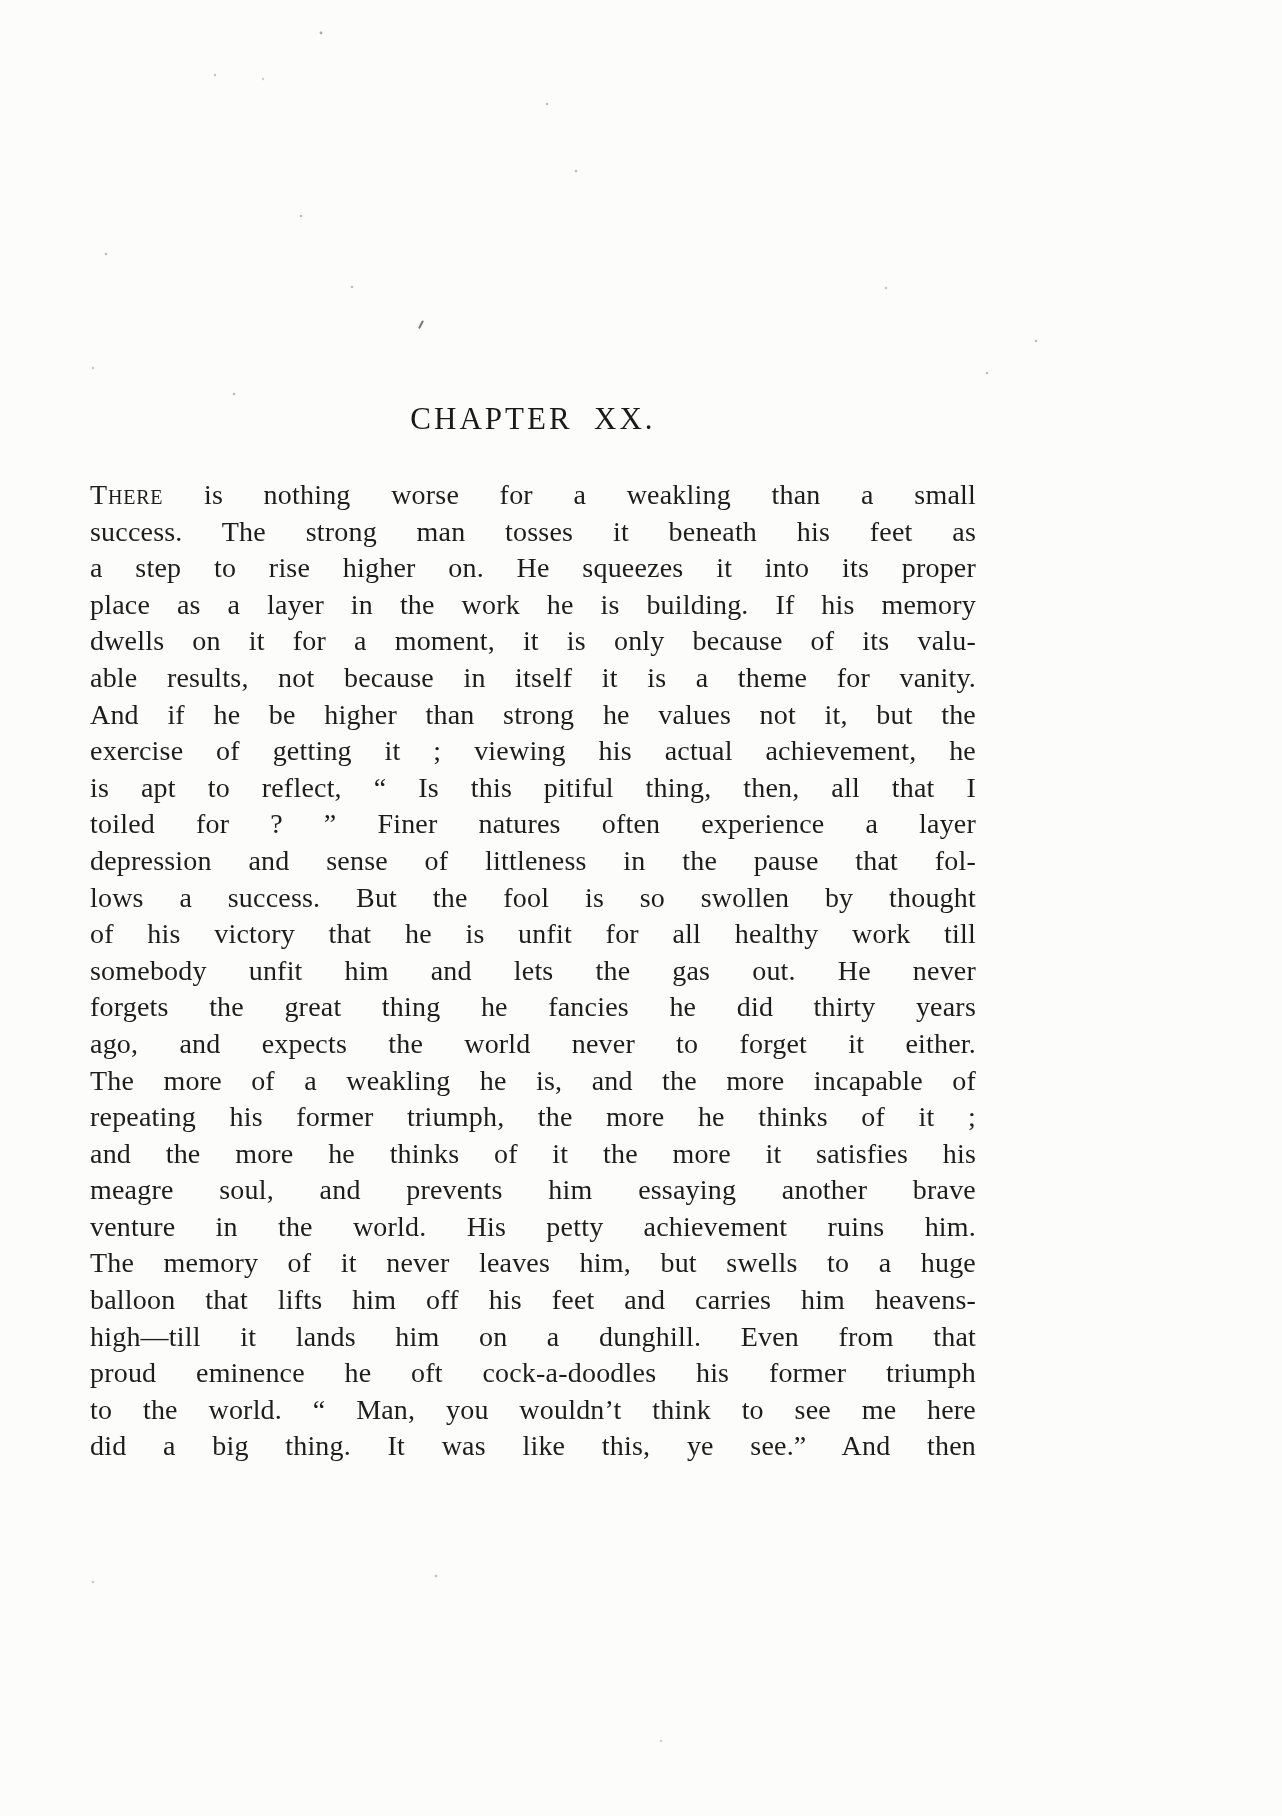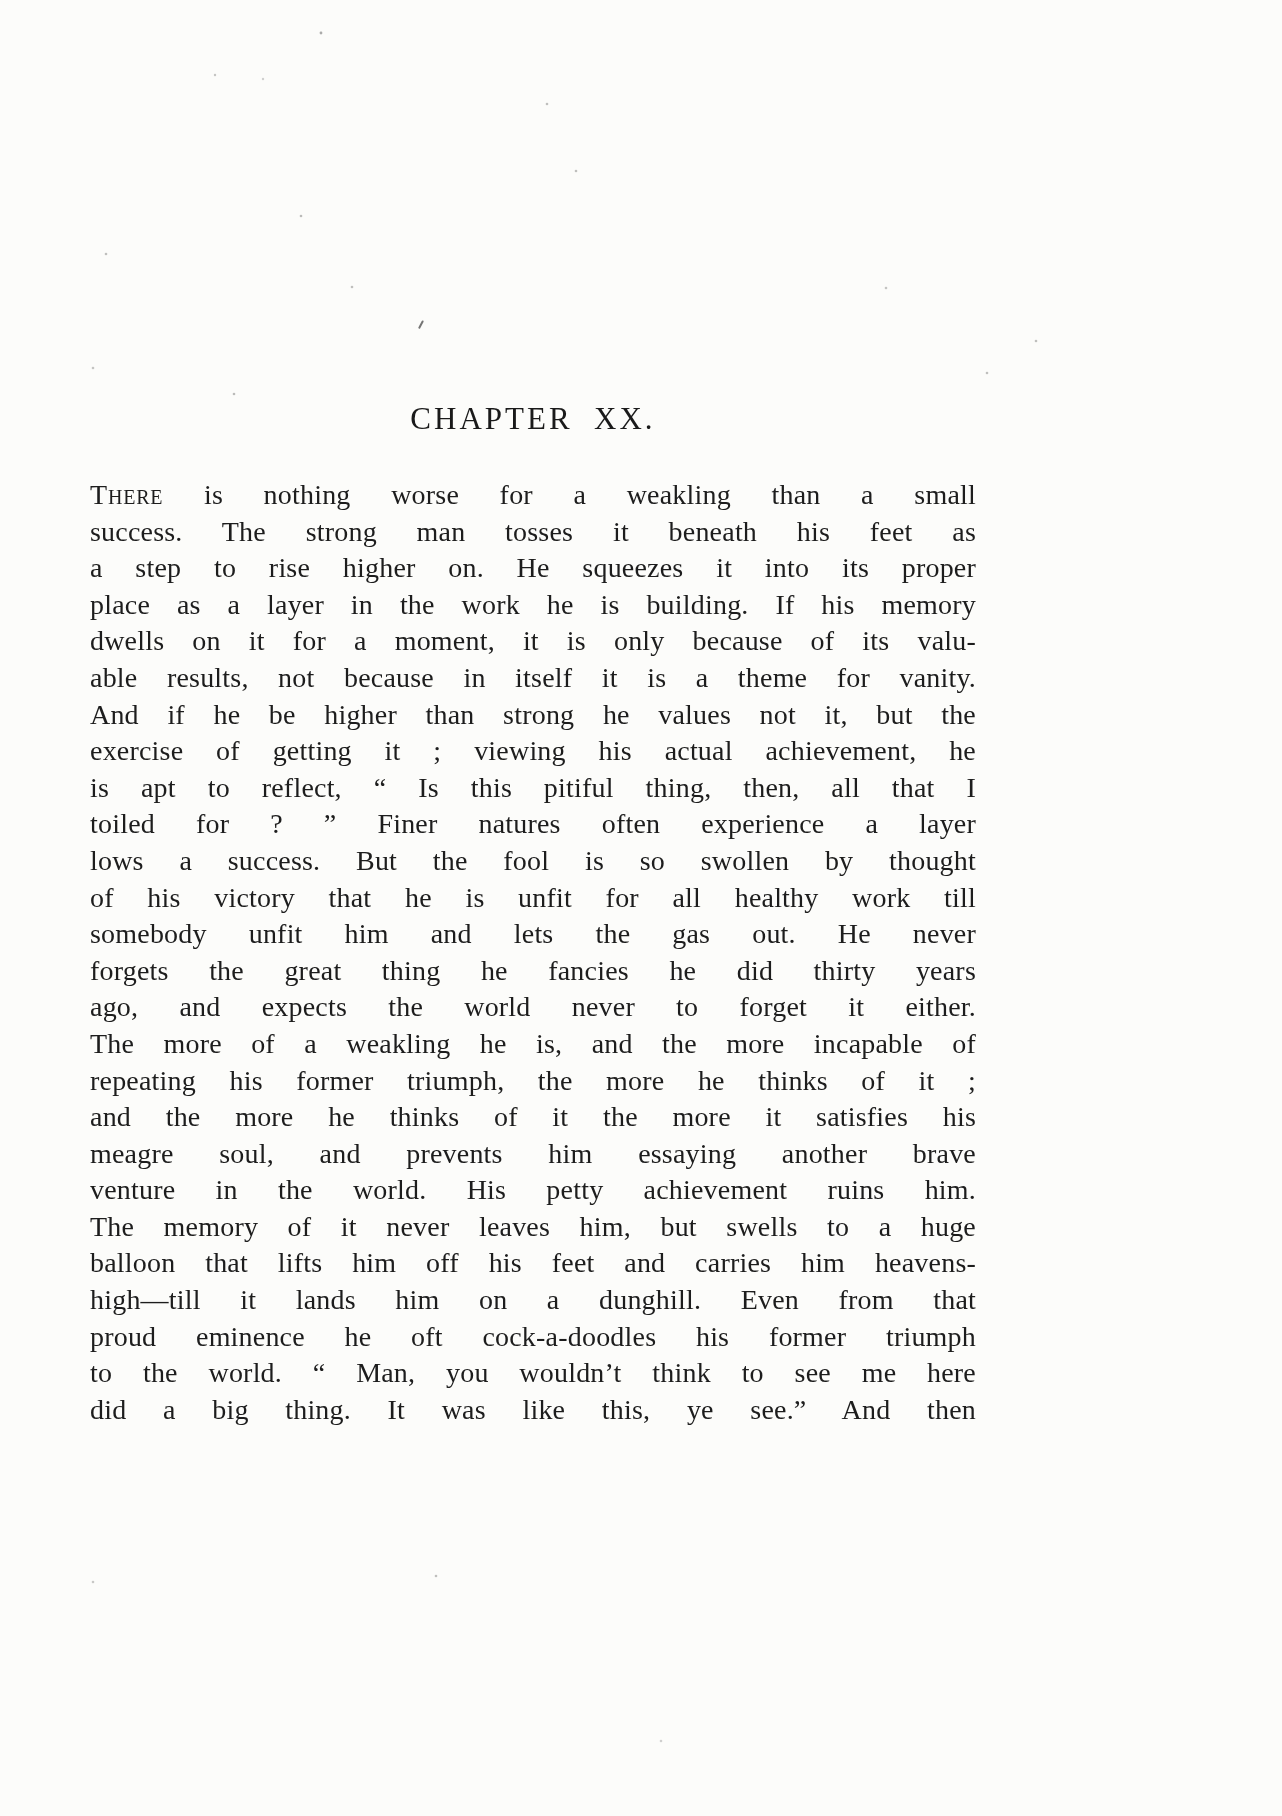--- a/index.html
+++ b/index.html
@@ -100,20 +100,21 @@
 
     <div class="line">success.  The strong man tosses it beneath his feet as</div>
     <div class="line">a step to rise higher on.  He squeezes it into its proper</div>
     <div class="line">place as a layer in the work he is building.  If his memory</div>
     <div class="line">dwells on it for a moment, it is only because of its valu-</div>
     <div class="line">able results, not because in itself it is a theme for vanity.</div>
     <div class="line">And if he be higher than strong he values not it, but the</div>
     <div class="line">exercise of getting it ;  viewing his actual achievement, he</div>
     <div class="line">is apt to reflect, “ Is this pitiful thing, then, all that I</div>
     <div class="line">toiled for ? ”  Finer natures often experience a layer</div>
+    <div class="line">depression and sense of littleness in the pause that fol-</div>
     <div class="line">lows a success.  But the fool is so swollen by thought</div>
     <div class="line">of his victory that he is unfit for all healthy work till</div>
     <div class="line">somebody unfit him and lets the gas out.  He never</div>
     <div class="line">forgets the great thing he fancies he did thirty years</div>
     <div class="line">ago, and expects the world never to forget it either.</div>
     <div class="line">The more of a weakling he is, and the more incapable of</div>
     <div class="line">repeating his former triumph, the more he thinks of it ;</div>
     <div class="line">and the more he thinks of it the more it satisfies his</div>
     <div class="line">meagre soul, and prevents him essaying another brave</div>
     <div class="line">venture in the world.  His petty achievement ruins him.</div>

